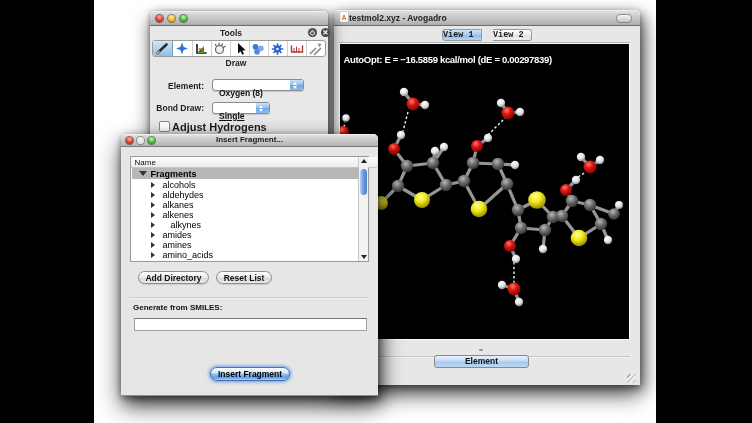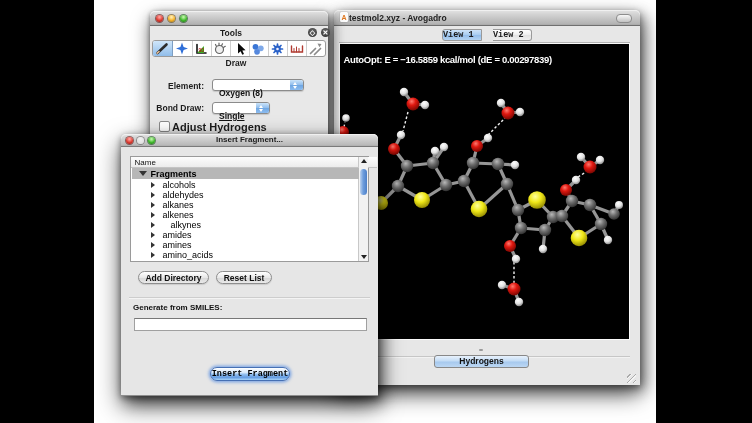--- a/index.html
+++ b/index.html
@@ -104,21 +104,21 @@
   background:linear-gradient(#ffffff,#e8e8e8 50%,#d6d6d6 50%,#e9e9e9);
   font-size:8.5px;font-weight:bold;color:#111;text-align:center;line-height:12px;
   box-shadow:0 1px 1px rgba(0,0,0,.12);}
 #dlg-groove{left:8px;top:163px;width:241px;height:1px;background:#cdcdcd;border-bottom:1px solid #f4f4f4;}
 #smileslbl{left:12px;top:169px;font-size:8px;font-weight:bold;color:#111;position:absolute;}
 #smilesfield{left:13px;top:184px;width:231px;height:11px;background:#fff;
   border:1px solid #a0a0a0;border-top-color:#777;position:absolute;}
 #insbtn{left:89px;top:233px;width:78px;height:12px;border-radius:7px;
   background:linear-gradient(#ffffff,#d8eafc 38%,#94c1f0 52%,#649ce2 78%,#a8d4f8);
   border:1px solid #4670b4;box-shadow:0 0 3px 1.5px rgba(100,150,225,.75);
-  font-size:8.5px;font-weight:bold;color:#000;text-align:center;line-height:13px;position:absolute;font-family:Liberation Mono, monospace;}
+  font-size:8.5px;font-weight:bold;color:#000;text-align:center;line-height:13px;position:absolute;}
 </style>
 </head>
 <body>
 <div class="abs" id="desktop"></div>
 
 <div class="abs" id="mainwin">
   <div class="abs" id="mw-title">
     <div class="abs" id="mw-icon">
         <span>A</span>
       </div>
@@ -255,21 +255,21 @@
           <circle cx="104" cy="103" r="4.2" fill="url(#gH)"></circle>
           <circle cx="175" cy="121" r="4.2" fill="url(#gH)"></circle>
           <circle cx="203" cy="205" r="4.2" fill="url(#gH)"></circle>
           <circle cx="279" cy="161" r="4" fill="url(#gH)"></circle>
           <circle cx="268" cy="196" r="4.2" fill="url(#gH)"></circle>
         </svg>
     </div>
   </div>
   <div class="abs" id="mw-groove"></div>
   <div class="abs" id="mw-dot"></div>
-  <div class="abs" id="msgbtn">Hydrogens</div>
+  <div class="abs" id="msgbtn">Element</div>
   <div class="abs" id="grip"></div>
 </div>
 
 <div class="abs" id="toolwin">
   <div class="abs" id="tw-title">
     <div class="light" id="lt-r"></div>
       <div class="light" id="lt-y"></div>
       <div class="light" id="lt-g"></div>
   </div>
   <div class="abs" id="tw-dock">

